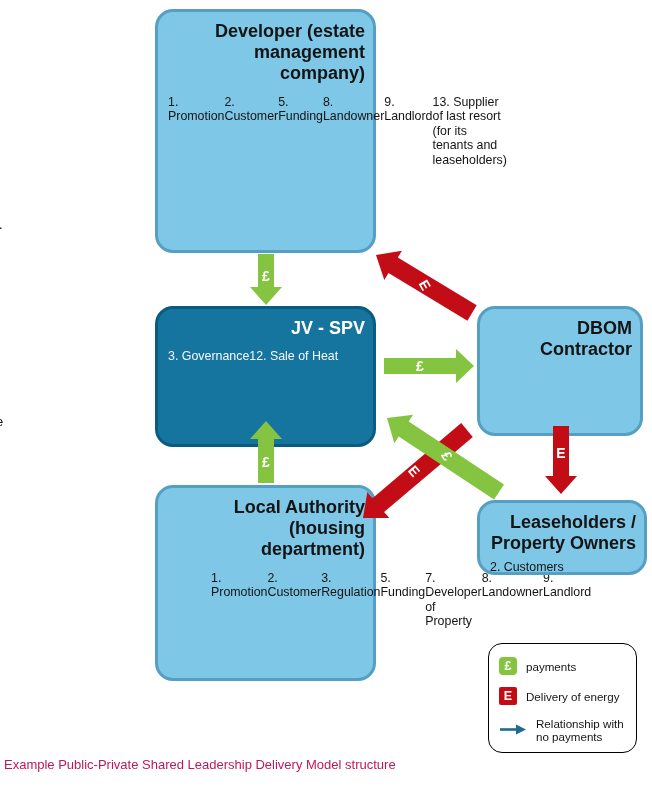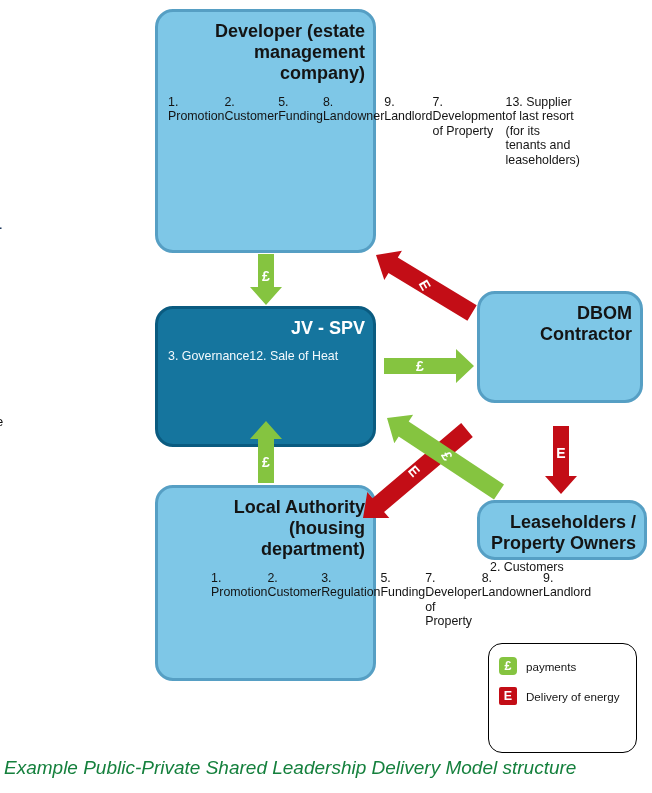--- a/index.html
+++ b/index.html
@@ -27,21 +27,21 @@
   .legend-row { display:flex; align-items:center; gap:9px; }
   .legend-chip {
     width:18px; height:18px; flex:0 0 18px; border-radius:4px;
     display:flex; align-items:center; justify-content:center;
     color:#ffffff; font-weight:bold; font-size:12.5px;
   }
   .legend-chip.green { background:#85C440; }
   .legend-chip.red   { background:#C30D16; border-radius:2px; }
   .legend-arrow-wrap { width:28px; flex:0 0 28px; display:flex; align-items:center; }
   #caption {
-    position:absolute; left:4px; top:757px; font-style:italic; font-size:19px; color:#15803d;
+    position:absolute; left:4px; top:757px; font-size:13px; color:#be185d;
     white-space:nowrap;
   }
   .edge-fragment { position:absolute; color:#1F3A5F; font-size:12px; font-weight:bold; }
   #fragment-1 { left:-2px; top:221px; }
   #fragment-2 { left:-4px; top:414px; color:#111111; font-weight:normal; font-size:13px; }
 </style>
 </head>
 <body>
 
 <div id="canvas">
@@ -50,51 +50,50 @@
   <span id="fragment-2" class="edge-fragment">e</span>
 
   <div class="box" style="left:155px; top:9px; width:221px; height:244px;">
     <div class="title">Developer (estate management company)</div>
     <div class="items">
       <div>1. Promotion</div>
       <div>2. Customer</div>
       <div>5. Funding</div>
       <div>8. Landowner</div>
       <div>9. Landlord</div>
-      <div>7. Development of Property</div>
       <div>13. Supplier of last resort (for its tenants and leaseholders)</div>
     </div>
   </div>
 
   <div class="box dark" style="left:155px; top:306px; width:221px; height:141px;">
     <div class="title">JV - SPV</div>
     <div class="items">
       <div>3. Governance</div>
       <div>12. Sale of Heat</div>
     </div>
   </div>
 
-  <div class="box wide-gap" style="left:477px; top:291px; width:166px; height:112px;">
+  <div class="box wide-gap" style="left:477px; top:306px; width:166px; height:130px;">
     <div class="title">DBOM Contractor</div>
   </div>
 
   <div class="box" style="left:155px; top:485px; width:221px; height:196px;padding-left:43px;">
     <div class="title">Local Authority (housing department)</div>
     <div class="items">
       <div>1. Promotion</div>
       <div>2. Customer</div>
       <div>3. Regulation</div>
       <div>5. Funding</div>
       <div>7. Developer of Property</div>
       <div>8. Landowner</div>
       <div>9. Landlord</div>
     </div>
   </div>
 
-  <div class="box" style="left:477px; top:500px; width:170px; height:60px;">
+  <div class="box" style="left:477px; top:500px; width:170px; height:75px;">
     <div class="title">Leaseholders / Property Owners</div>
     <div class="items" style="padding-top:6px;">
       <div>2. Customers</div>
     </div>
   </div>
 
   <svg id="svg-arrows" width="652" height="793" viewBox="0 0 652 793">
 
     <polygon points="476.7,305.3 397.8,257.6 401.9,250.8 376,255 384.3,279.9 388.5,273 467.4,320.7" fill="#C30D16"></polygon>
     <text class="arrow-label" x="425" y="285" transform="rotate(60,425,285)" dominant-baseline="central">E</text>
@@ -124,17 +123,26 @@
         <span>£</span>
       </div>
       <span>payments</span>
     </div>
     <div class="legend-row">
       <div class="legend-chip red">
         <span>E</span>
       </div>
       <span>Delivery of energy</span>
     </div>
+    <div class="legend-row">
+      <span class="legend-arrow-wrap">
+        <svg width="28" height="13" viewBox="0 0 28 13">
+          <line x1="1" y1="6.5" x2="18" y2="6.5" stroke="#1F6B8E" stroke-width="2.6"></line>
+          <polygon points="17,1.5 27,6.5 17,11.5" fill="#1F6B8E"></polygon>
+        </svg>
+      </span>
+      <span>Relationship with no payments</span>
+    </div>
   </div>
 
   <div id="caption">Example Public-Private Shared Leadership Delivery Model structure</div>
 
 </div>
 
 </body></html>

